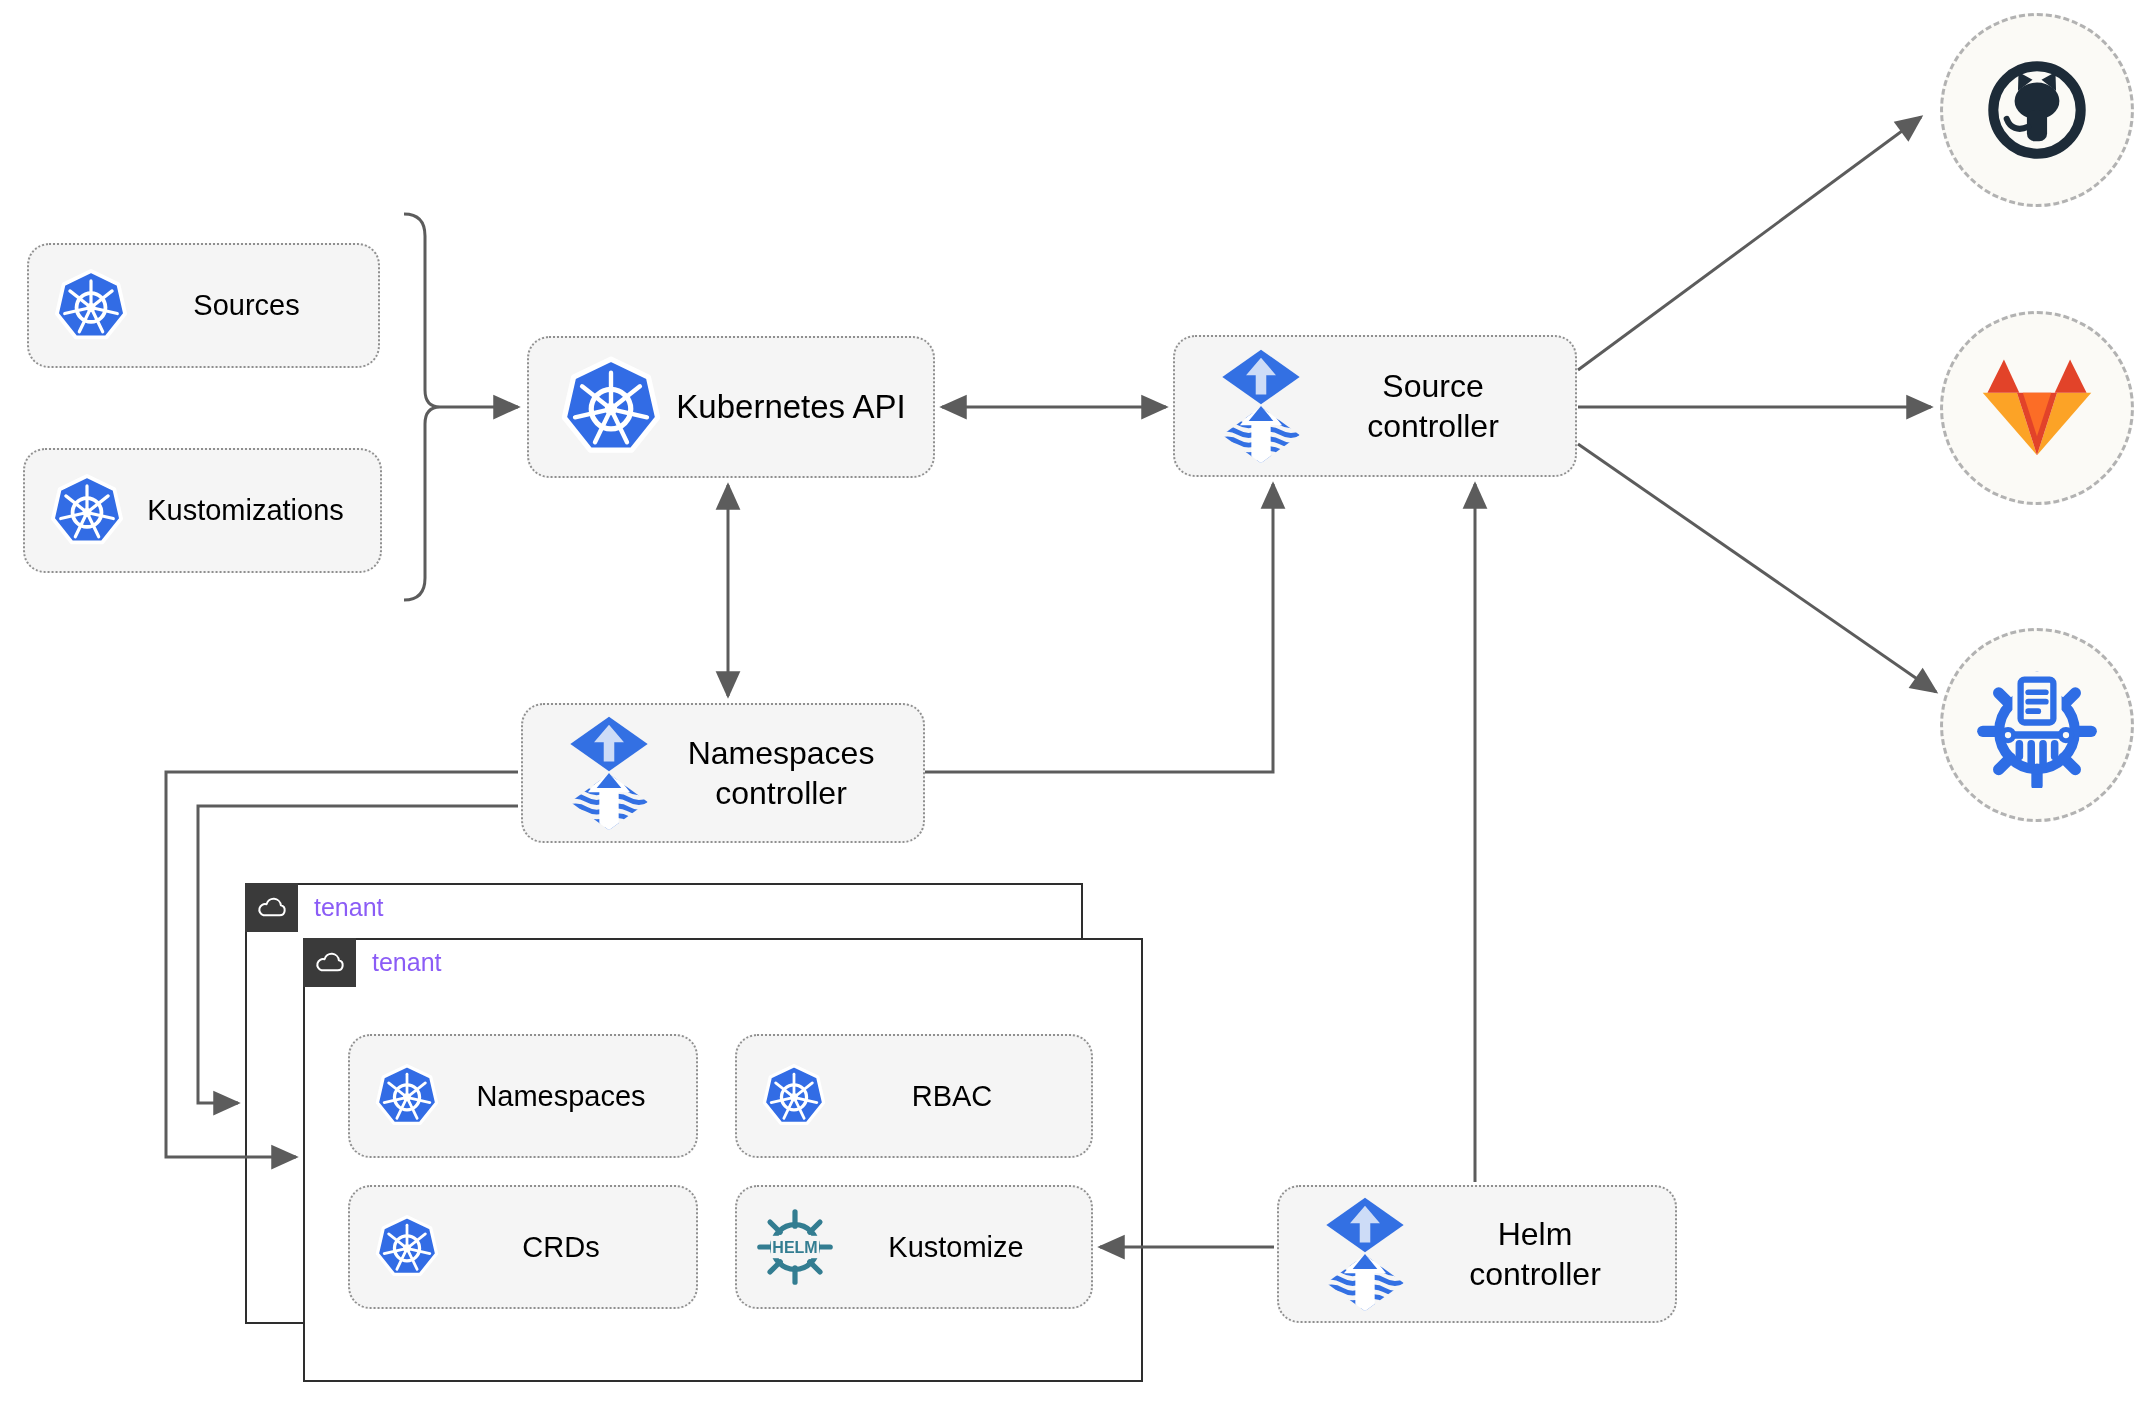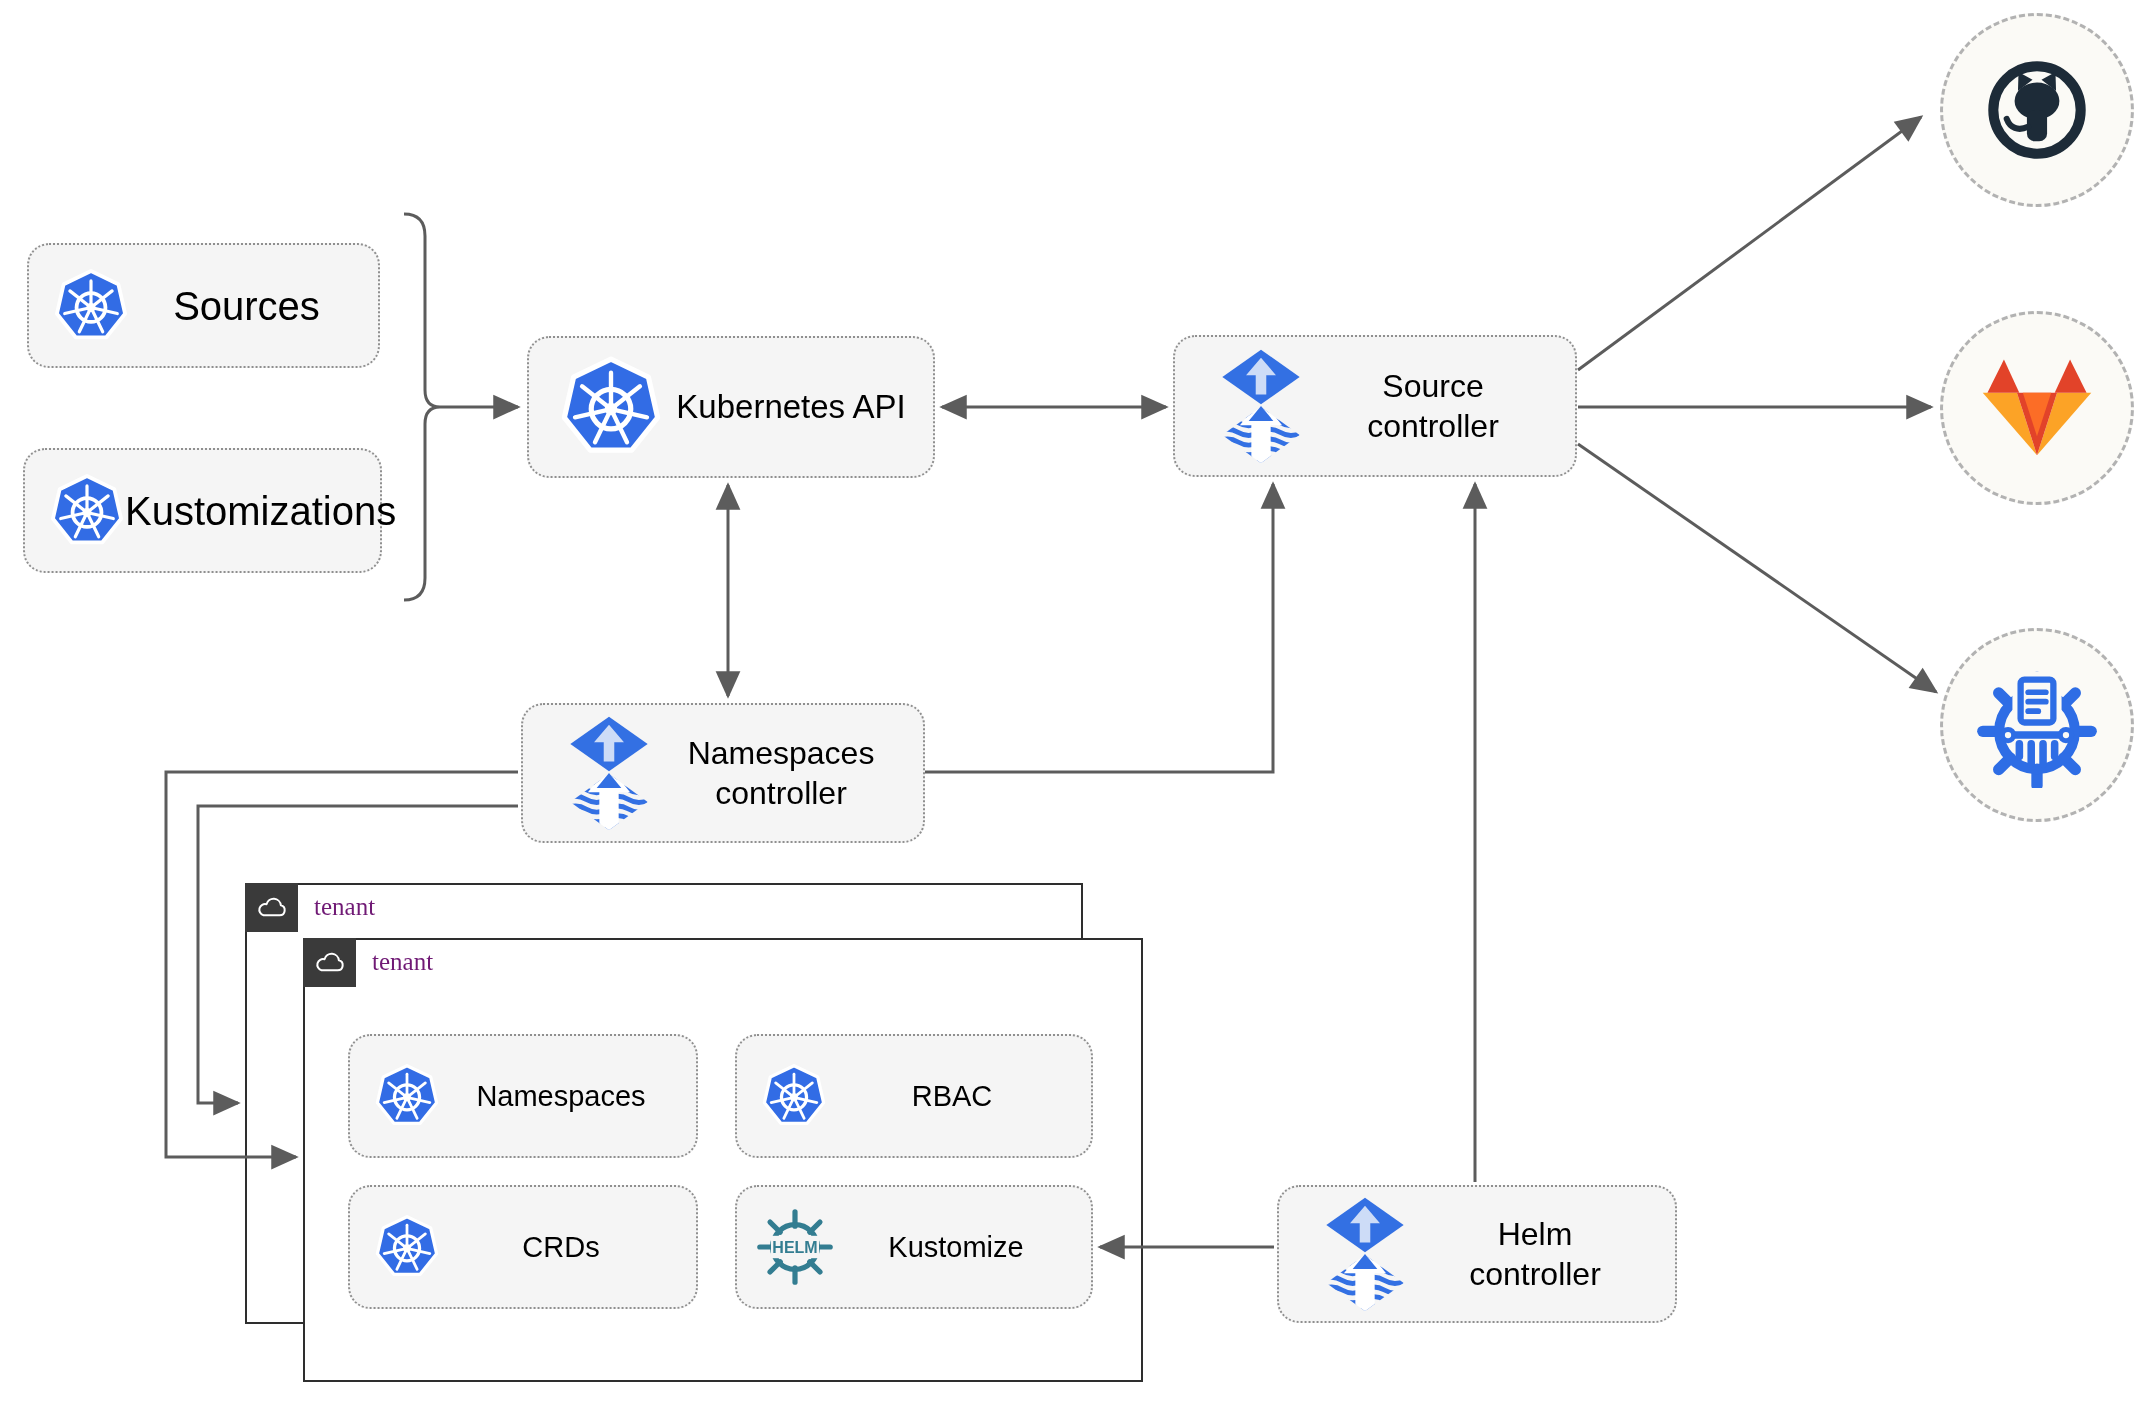--- a/index.html
+++ b/index.html
@@ -5,34 +5,34 @@
   html,body{margin:0;padding:0;background:#ffffff;}
   #canvas{
     position:relative;width:2144px;height:1407px;background:#ffffff;
     font-family:"Liberation Sans",sans-serif;color:#000;overflow:hidden;
   }
   svg.overlay{position:absolute;left:0;top:0;width:2144px;height:1407px;z-index:20;pointer-events:none;}
   .node{
     position:absolute;display:flex;align-items:center;box-sizing:border-box;
     background:#f5f5f5;border:2.5px dotted #8f8f8f;border-radius:22px;z-index:5;
   }
-  .node .lbl{flex:1;text-align:center;font-size:40px;line-height:1.25;padding-right:14px;}
+  .node .lbl{flex:1;text-align:center;font-size:29px;line-height:1.25;padding-right:14px;}
   .node.big .lbl{font-size:33px;}
   .node.ctrl .lbl{flex:none;width:205px;margin:4px auto;font-size:32px;}
   .icon-k8s{width:76px;height:76px;margin-left:24px;flex:none;}
   .icon-k8s.lg{width:104px;height:104px;margin-left:30px;}
   .icon-k8s.sm{width:66px;height:66px;margin-left:24px;}
   .icon-flux{width:88px;height:116px;margin-left:42px;flex:none;}
   .icon-helm{width:80px;height:80px;margin-left:18px;flex:none;}
   .tenant{position:absolute;box-sizing:border-box;background:#ffffff;border:2.5px solid #2e2e2e;}
   .badge{
     position:absolute;width:53px;height:49px;background:#3a3a3a;
     display:flex;align-items:center;justify-content:center;z-index:6;
   }
-  .tenant-lbl{position:absolute;font-size:25px;color:#701a75;z-index:6;font-family:Liberation Serif, serif;}
+  .tenant-lbl{position:absolute;font-size:25px;color:#8b5cf6;z-index:6;}
   .endpoint{
     position:absolute;width:194px;height:194px;border-radius:50%;box-sizing:border-box;
     background:#fbfaf6;border:3px dashed #b2b2b2;display:flex;align-items:center;justify-content:center;z-index:5;
   }
   .z2{z-index:2}.z3{z-index:3}.z4{z-index:4}
 </style>
 </head>
 <body>
 
 <div id="canvas">

